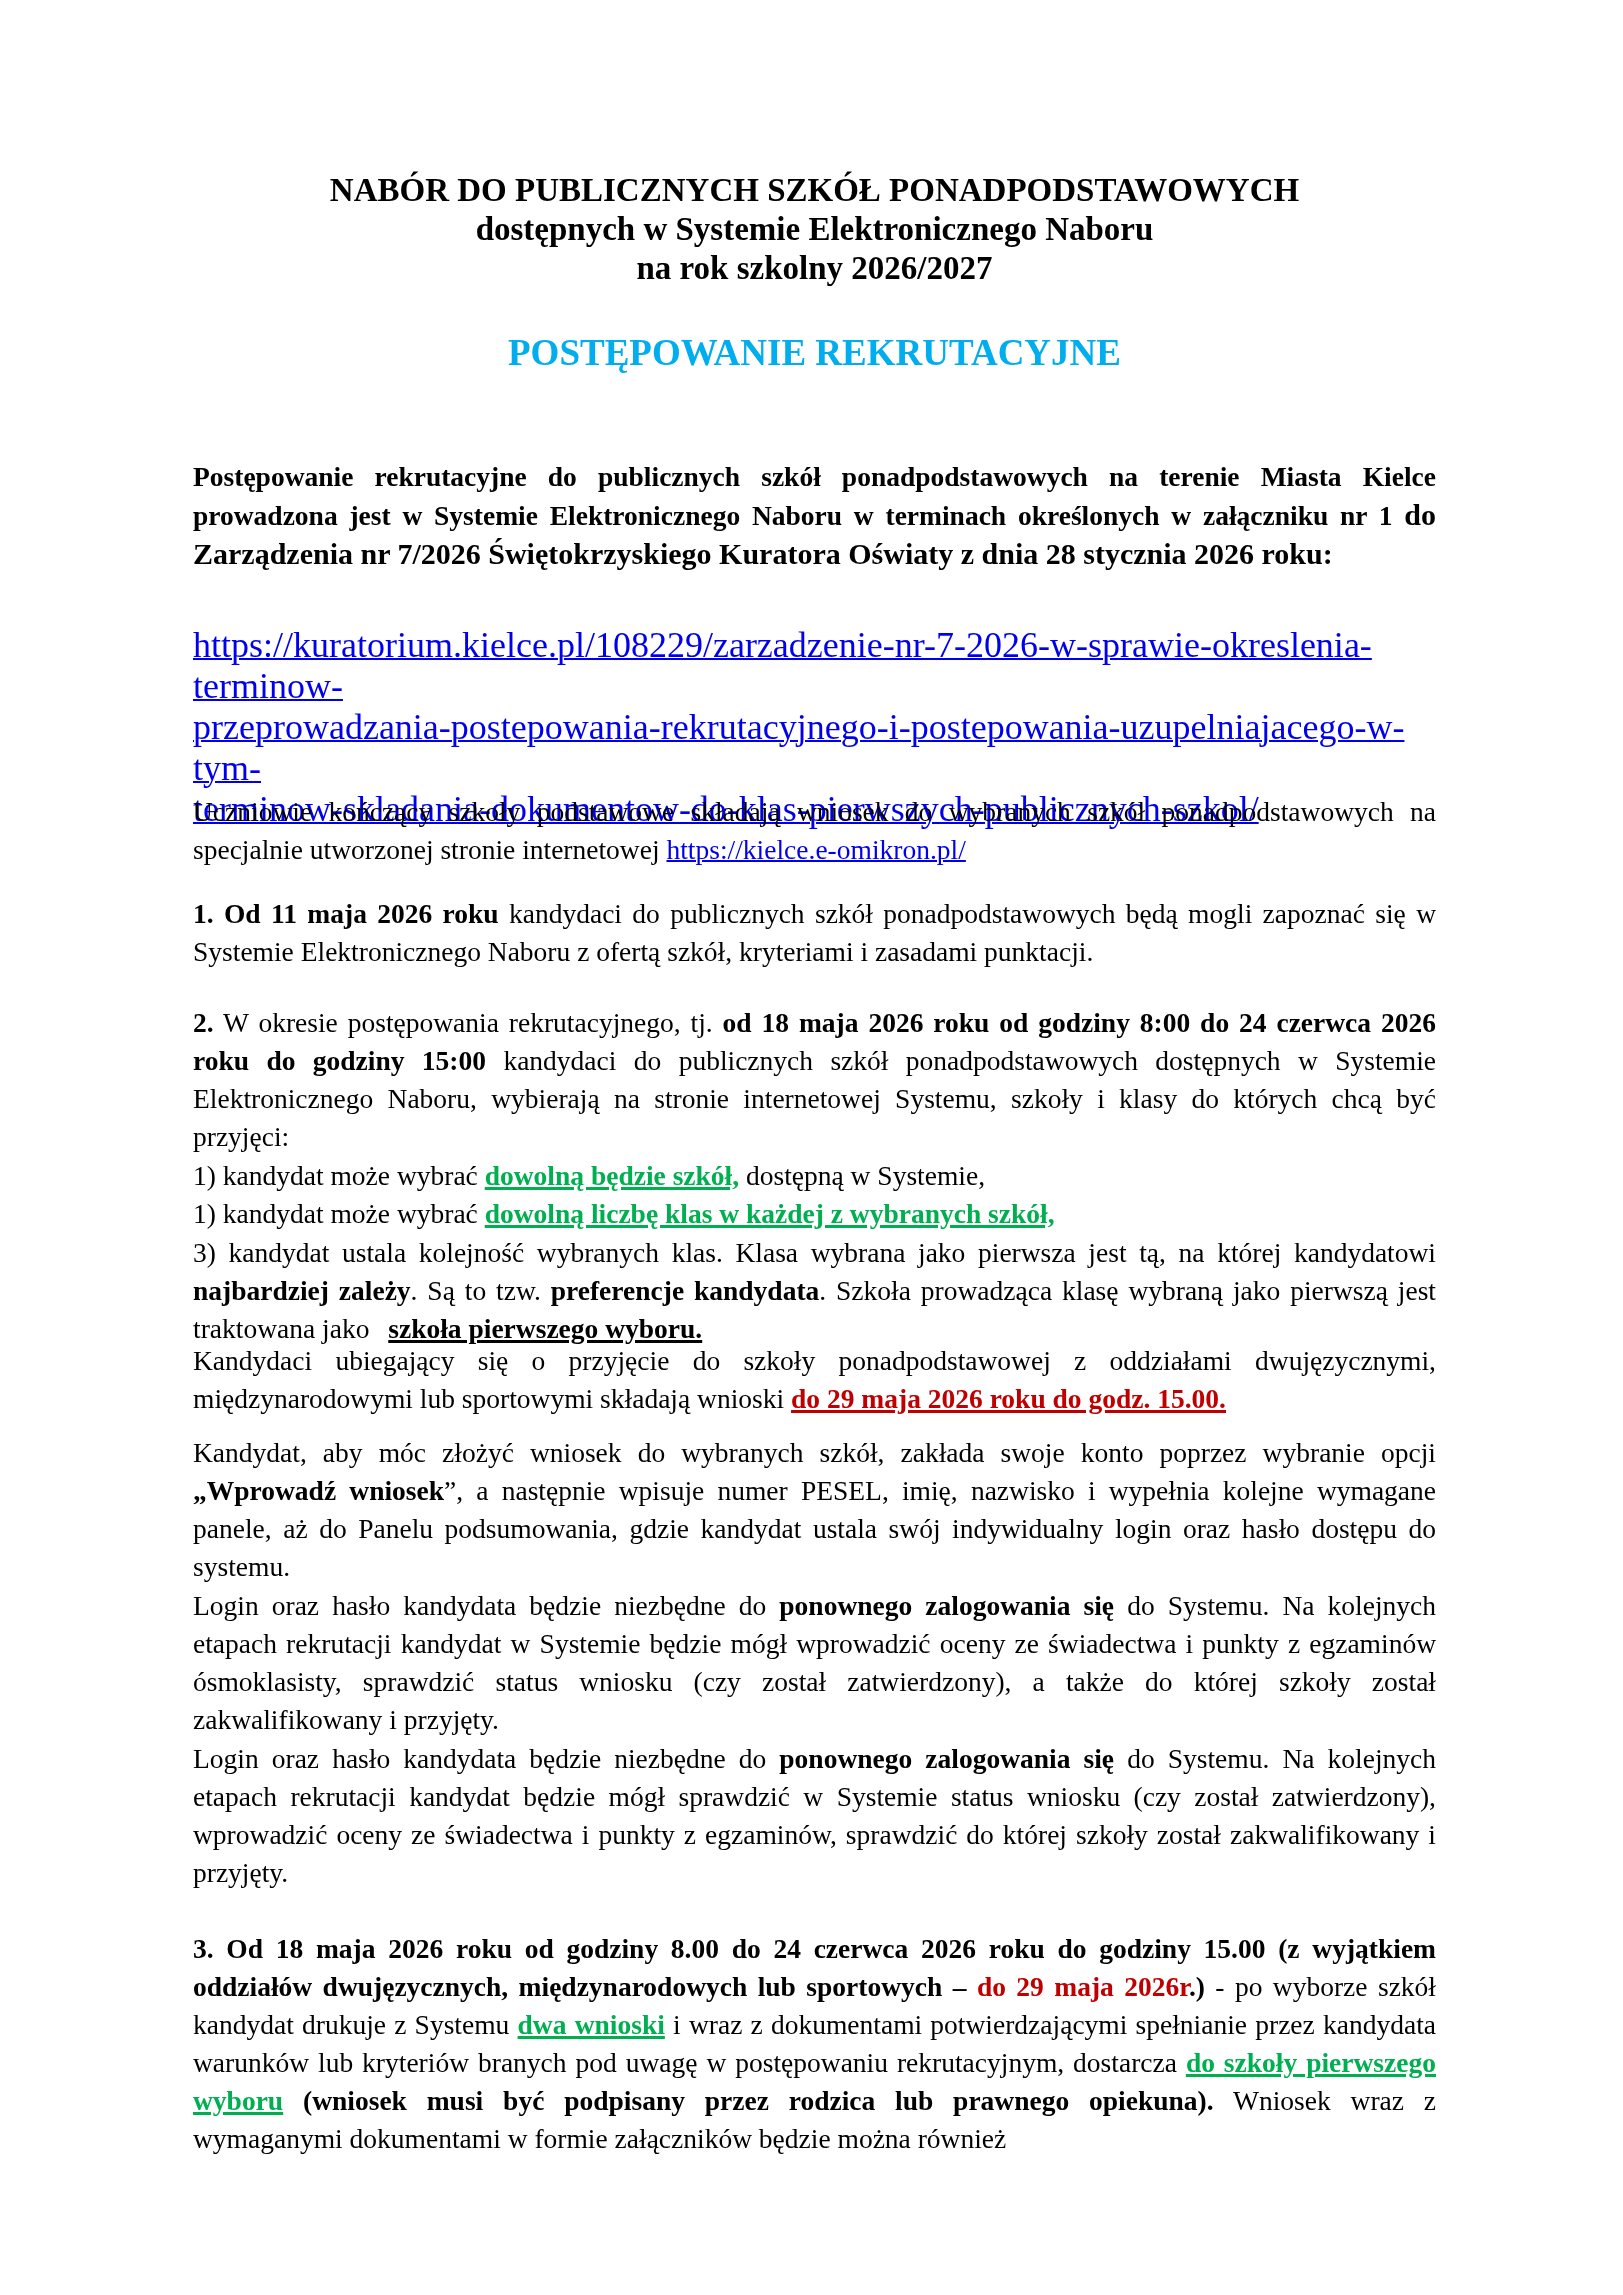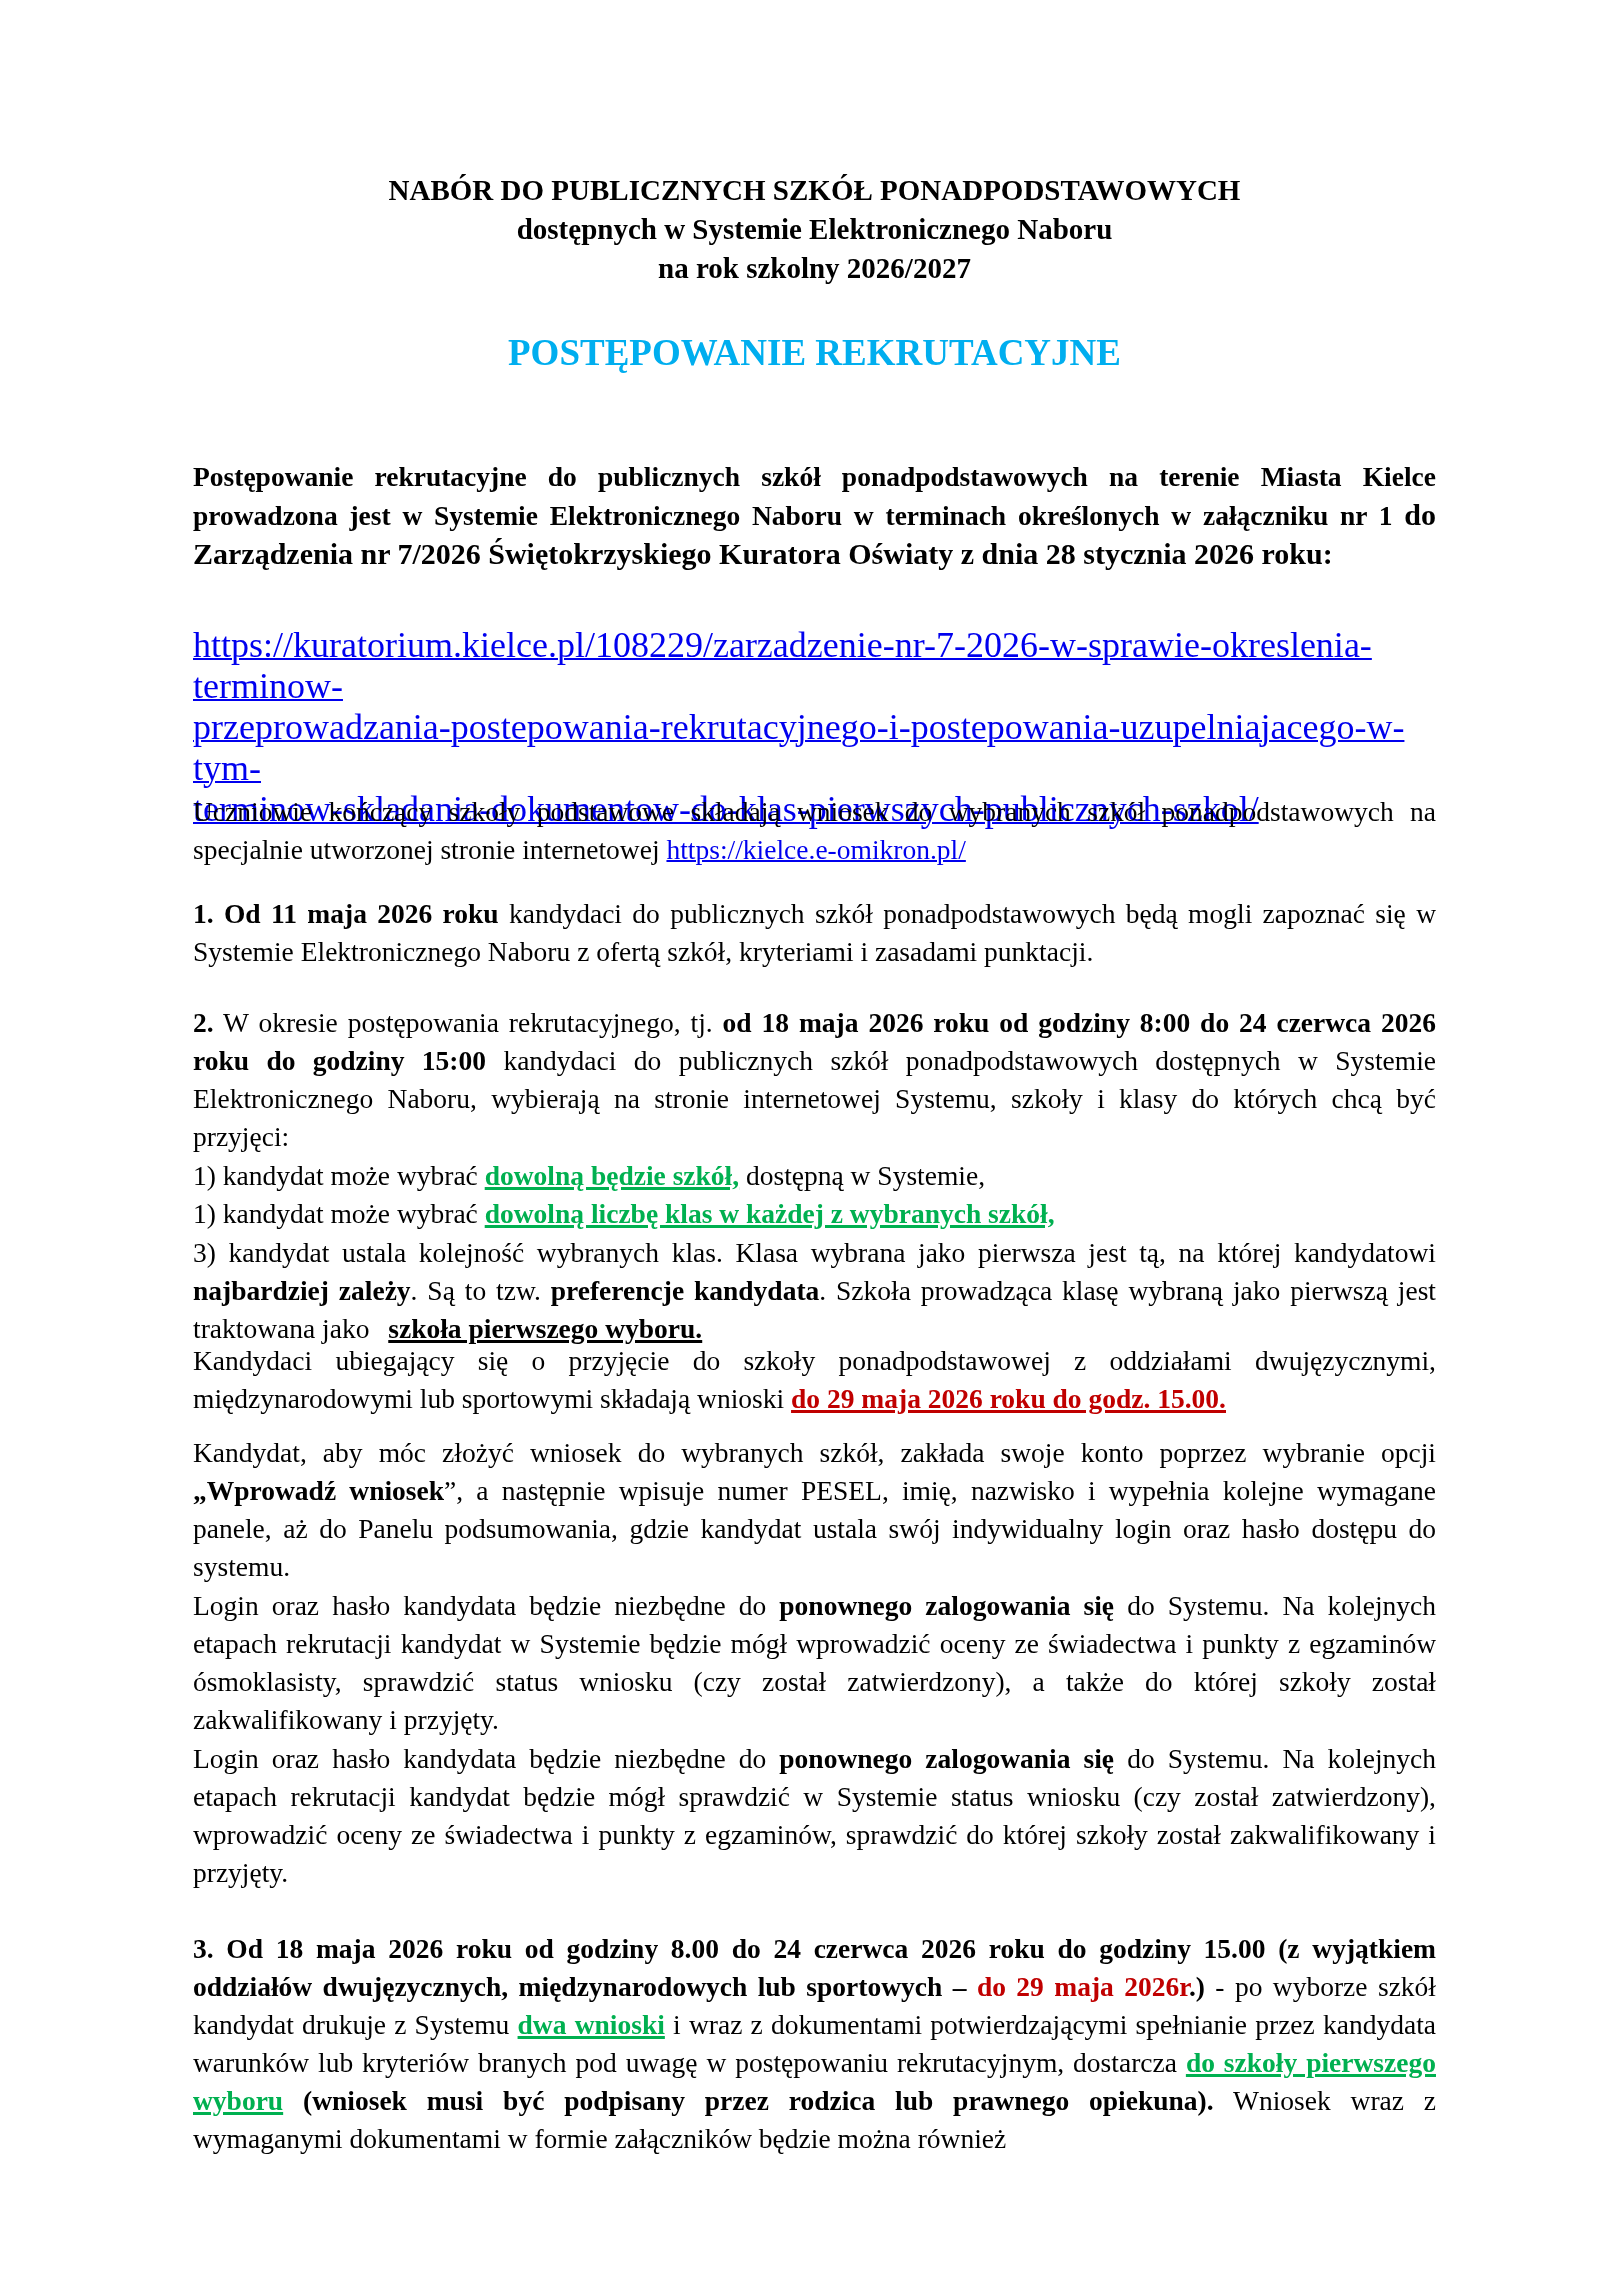--- a/index.html
+++ b/index.html
@@ -1,19 +1,19 @@
 <!DOCTYPE html>
 <html style="font-size:10.5px"><head>
 <meta charset="utf-8">
 <style>
   html, body { margin: 0; padding: 0; background: #ffffff; }
   body { width: 1623px; height: 2295px; position: relative; overflow: hidden;
          font-family: "Liberation Serif", "DejaVu Serif", serif; color: #000; }
   .page { position: absolute; left: 193px; top: 0; width: 1243px; }
-  .hdr { text-align: center; font-weight: bold; font-size: 29px; line-height: 39px; }
+  .hdr { text-align: center; font-weight: bold; font-size: 33px; line-height: 39px; }
   .hdr1 { position: absolute; top: 171px; width: 100%; }
   .title { position: absolute; top: 330px; width: 100%; text-align: center;
            color: #00aeef; font-weight: bold; font-size: 37px; line-height: 46px; }
   .p { position: absolute; left: 0; width: 1243px; font-size: 27.5px; line-height: 38px;
        text-align: justify; }
   .p.last-left { text-align-last: left; }
   .b { font-weight: bold; }
   .link { color: #0000ee; text-decoration: underline; text-decoration-thickness: 2px; }
   .green { color: #00b050; font-weight: bold; text-decoration: underline; text-decoration-thickness: 2.6px; }
   .green-u { color: #00b050; font-weight: bold; text-decoration: underline; text-decoration-thickness: 2.6px; }

